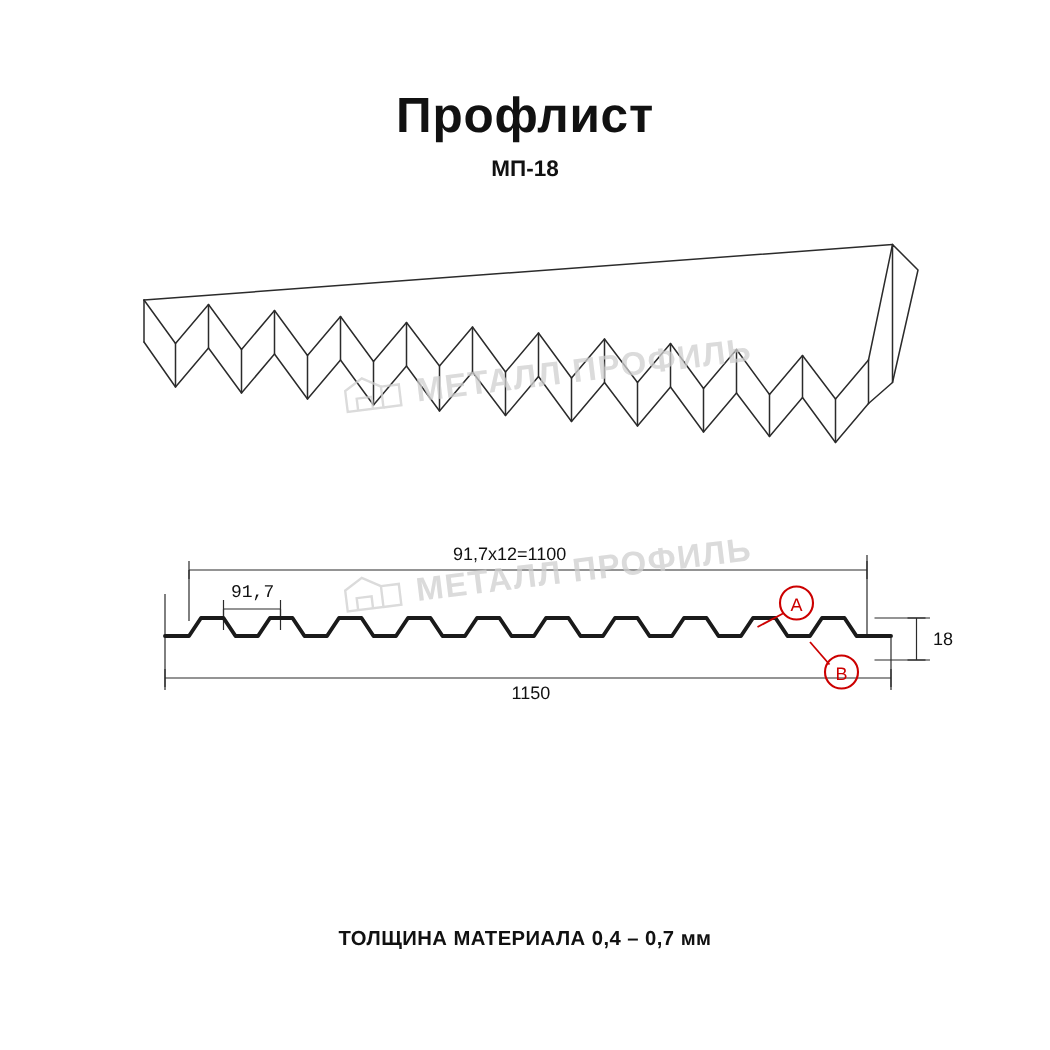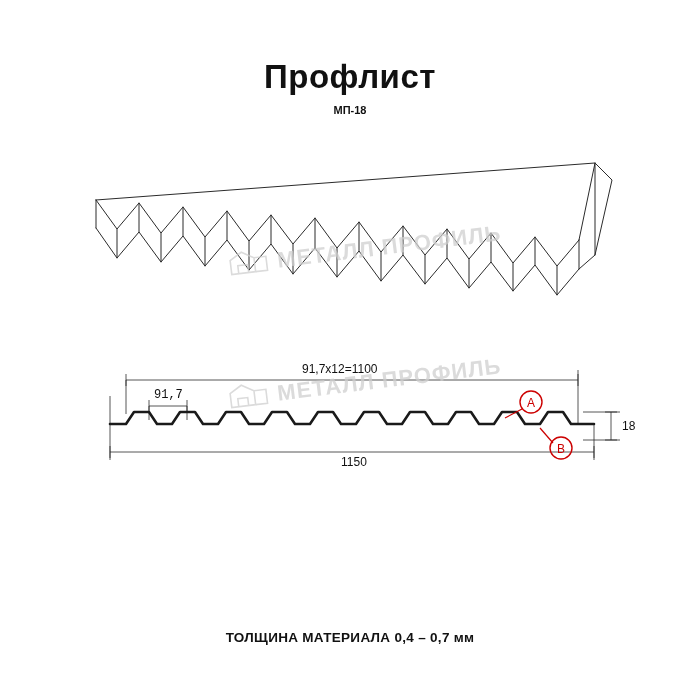--- a/index.html
+++ b/index.html
@@ -31,35 +31,34 @@
     font-weight: bold;
     letter-spacing: 0.5px;
     color: #111111;
   }
   .subtitle {
     position: absolute;
     top: 104px;
     left: 0;
     width: 700px;
     text-align: center;
-    font-size: 11px;
+    font-size: 15px;
     font-weight: bold;
     color: #111111;
   }
   .footer-note {
     position: absolute;
     top: 618px;
     left: 0;
     width: 700px;
     text-align: center;
     font-size: 13.5px;
     font-weight: bold;
     letter-spacing: 0.3px;
     color: #111111;
-    margin-top: 12px;
   }
   .svg-layer {
     position: absolute;
     top: 0;
     left: 0;
   }
   .wm {
     position: absolute;
     font-family: "Liberation Sans", sans-serif;
     font-weight: bold;

